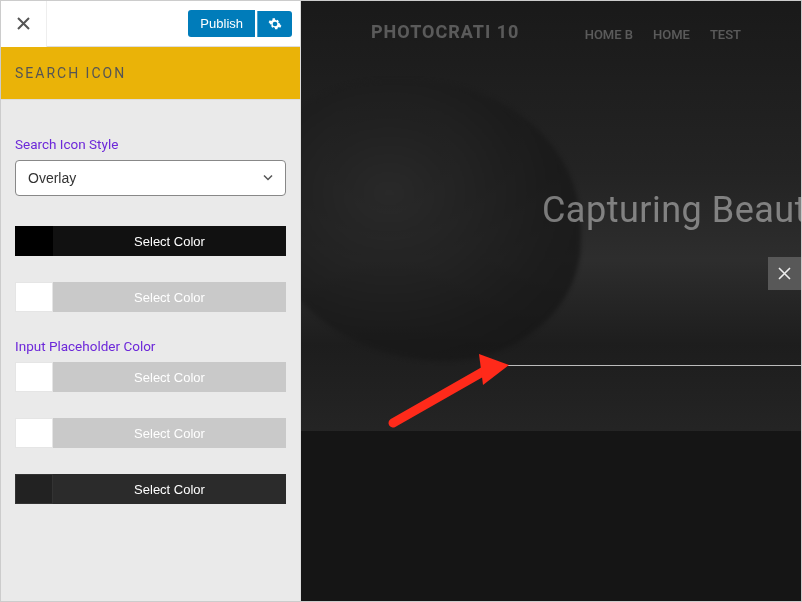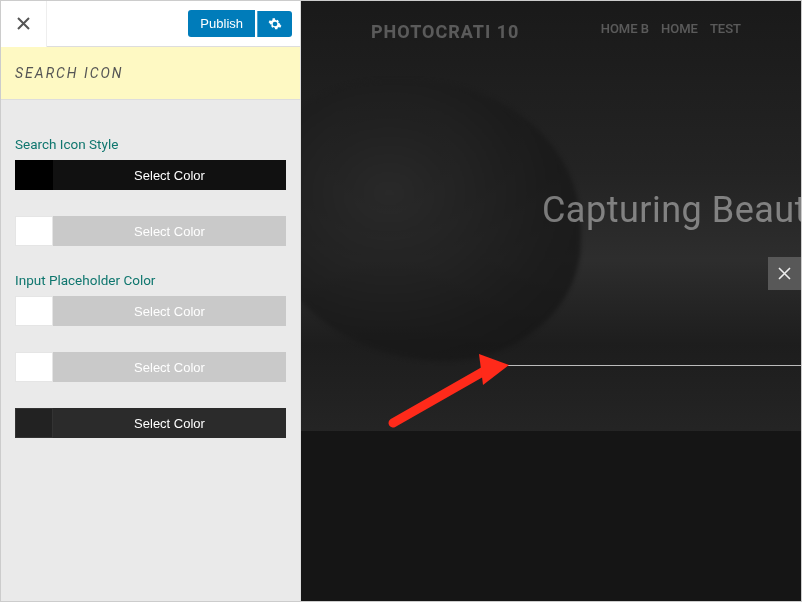--- a/index.html
+++ b/index.html
@@ -62,43 +62,42 @@
       border: none;
       border-left: 1px solid rgba(255,255,255,0.3);
       padding: 6px 10px;
       font-size: 13px;
       cursor: pointer;
       border-radius: 0 3px 3px 0;
       display: flex;
       align-items: center;
     }
     .section-title-bar {
-      background: #fef9c3;
+      background: #eab308;
       padding: 18px 14px;
       border-bottom: 1px solid #ddd;
-      font-style: italic;
     }
     .section-title {
       font-size: 14px;
       font-weight: 400;
       letter-spacing: 2px;
       color: #555;
     }
     .panel-body {
       flex: 1;
       overflow-y: auto;
       padding: 36px 14px 14px 14px;
       position: relative;
     }
     .panel-body::-webkit-scrollbar { width: 14px; }
     .panel-body::-webkit-scrollbar-track { background: #eaeaea; }
     .panel-body::-webkit-scrollbar-thumb { background: #c5c5c5; }
     .field-label {
       font-size: 13.5px;
-      color: #0f766e;
+      color: #6d28d9;
       margin-bottom: 8px;
       display: block;
     }
     .select-wrap {
       position: relative;
       margin-bottom: 30px;
     }
     .select {
       width: 100%;
       padding: 9px 12px;
@@ -169,33 +168,33 @@
       background: radial-gradient(ellipse at 40% 40%, #2a2a2a 0%, #1a1a1a 60%, #141414 100%);
       border-radius: 40% 55% 45% 60%;
       filter: blur(2px);
       opacity: 0.8;
     }
     .preview-nav {
       position: absolute;
       top: 20px;
       left: 0; right: 0;
       display: flex;
-      align-items: flex-start;
+      align-items: flex-end;
       padding: 0 60px 0 70px;
       color: rgba(255,255,255,0.28);
     }
     .brand {
       font-size: 18px;
       font-weight: 700;
       letter-spacing: 1px;
     }
     .nav-links {
       margin-left: auto;
       display: flex;
-      gap: 12px;
+      gap: 20px;
       font-size: 13px;
       font-weight: 500;
       color: rgba(255,255,255,0.28);
     }
     .hero-text {
       position: absolute;
       top: 188px;
       right: -6px;
       font-size: 36px;
       font-weight: 400;
@@ -252,20 +251,30 @@
     </div>
   </div>
 
   <div class="section-title-bar">
     <div class="section-title">SEARCH ICON</div>
   </div>
 
   <div class="panel-body">
 
     <label class="field-label">Search Icon Style</label>
+    <div class="select-wrap">
+      <select class="select">
+        <option>Overlay</option>
+      </select>
+      <span class="select-chevron">
+        <svg width="12" height="12" viewBox="0 0 12 12">
+            <path d="M2 4 L6 8 L10 4" stroke="#555" stroke-width="1.5" fill="none"></path>
+          </svg>
+      </span>
+    </div>
 
     <div class="color-row">
       <div class="color-picker">
         <div class="swatch black"></div>
         <button class="color-btn dark">Select Color</button>
       </div>
     </div>
 
     <div class="color-row">
       <div class="color-picker">

